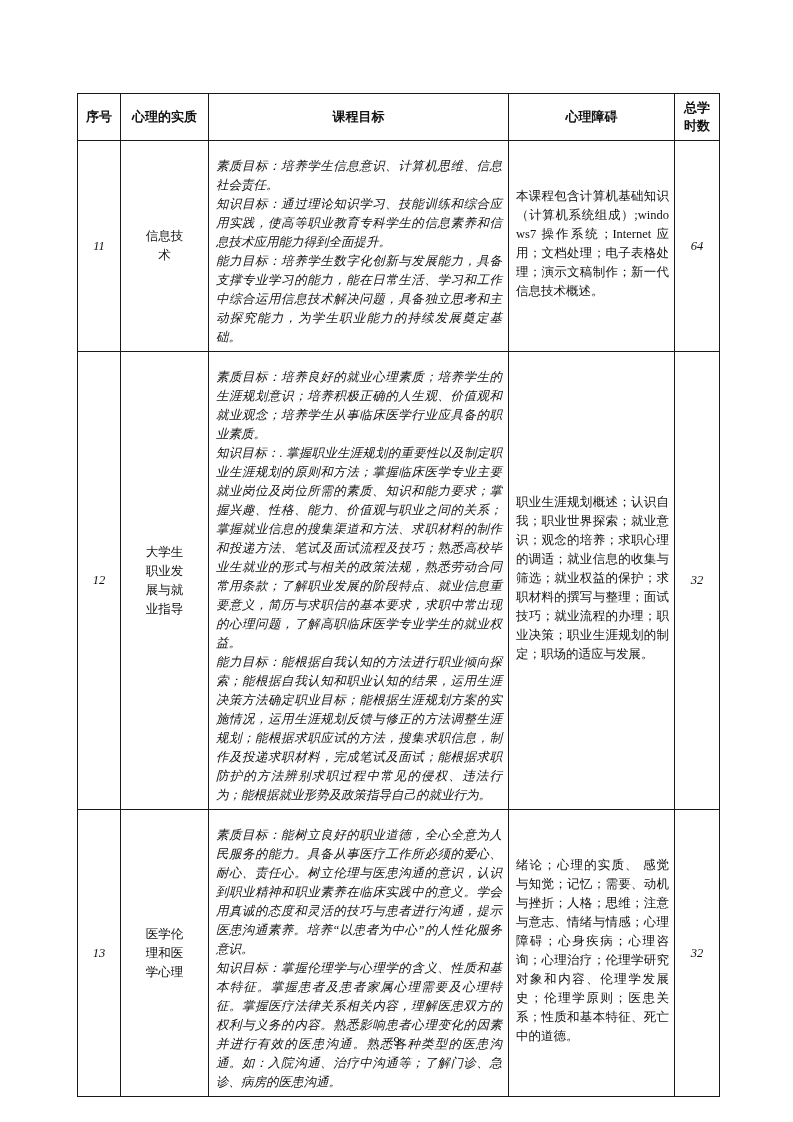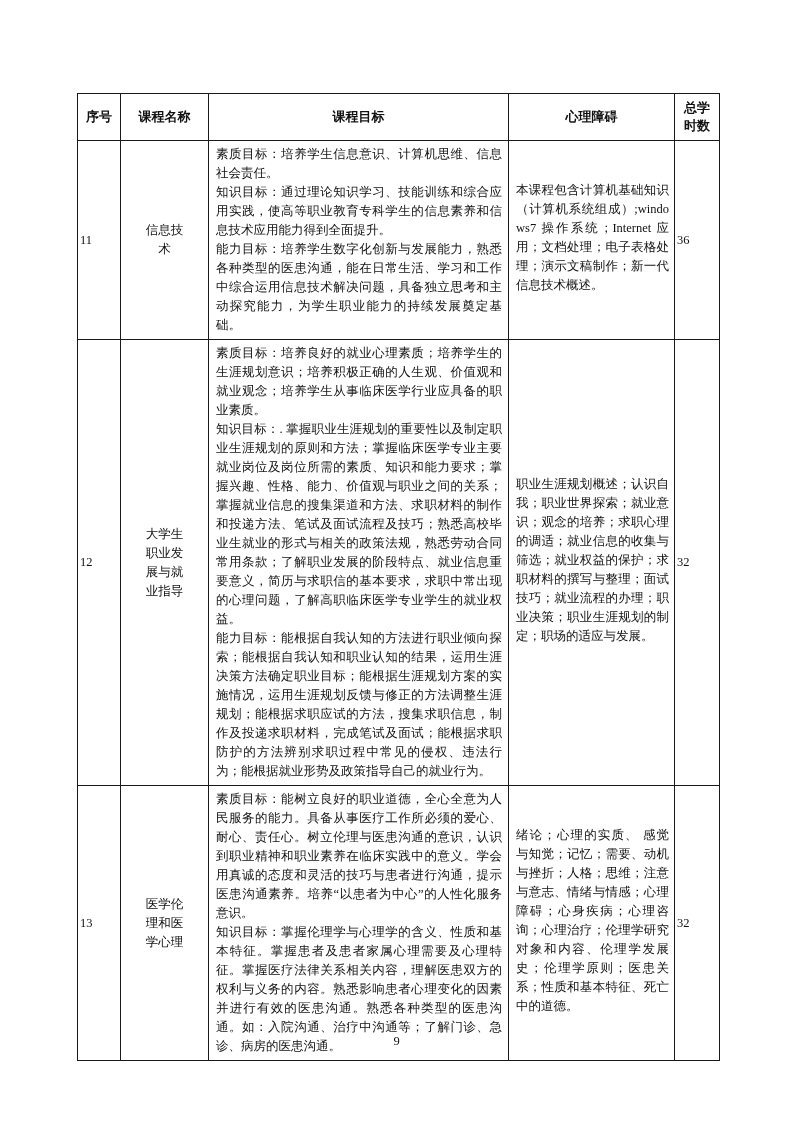--- a/index.html
+++ b/index.html
@@ -36,30 +36,33 @@
     font-size: 13px;
     text-align: center;
     padding: 4px 2px;
     line-height: 18px;
   }
   .hours-header-wrap {
     display: inline-block;
     width: 2.1em;
   }
   td.c-no, td.c-hours {
+    text-align: center;
     padding: 2px;
+    font-style: italic;
   }
   td.c-name {
     text-align: center;
     padding: 2px 22px;
   }
   td.c-obj {
     vertical-align: top;
     text-align: justify;
-    padding: 4px 6px 4px 7px;
+    padding: 16px 6px 4px 7px;
+    font-style: italic;
   }
   td.c-obj p {
     margin: 0;
     padding: 0;
   }
   td.c-content {
     vertical-align: middle;
     text-align: justify;
     padding: 0 5px 4px 7px;
   }
@@ -84,39 +87,39 @@
   <colgroup>
     <col style="width:43px">
     <col style="width:88px">
     <col style="width:300px">
     <col style="width:166px">
     <col style="width:45px">
   </colgroup>
   <thead>
     <tr class="header-row">
       <th>序号</th>
-      <th>课程名称</th>
+      <th>心理的实质</th>
       <th>课程目标</th>
       <th>心理障碍</th>
       <th><span class="hours-header-wrap">总学时数</span></th>
     </tr>
   </thead>
   <tbody>
     <tr class="row-11">
       <td class="c-no">11</td>
       <td class="c-name">信息技术</td>
       <td class="c-obj">
         <p>素质目标：培养学生信息意识、计算机思维、信息社会责任。</p>
         <p>知识目标：通过理论知识学习、技能训练和综合应用实践，使高等职业教育专科学生的信息素养和信息技术应用能力得到全面提升。</p>
-        <p>能力目标：培养学生数字化创新与发展能力，熟悉各种类型的医患沟通，能在日常生活、学习和工作中综合运用信息技术解决问题，具备独立思考和主动探究能力，为学生职业能力的持续发展奠定基础。</p>
+        <p>能力目标：培养学生数字化创新与发展能力，具备支撑专业学习的能力，能在日常生活、学习和工作中综合运用信息技术解决问题，具备独立思考和主动探究能力，为学生职业能力的持续发展奠定基础。</p>
       </td>
       <td class="c-content">
         <div>本课程包含计算机基础知识（计算机系统组成）;windows7 操作系统；Internet 应用；文档处理；电子表格处理；演示文稿制作；新一代信息技术概述。</div>
       </td>
-      <td class="c-hours">36</td>
+      <td class="c-hours">64</td>
     </tr>
     <tr class="row-12">
       <td class="c-no">12</td>
       <td class="c-name">大学生职业发展与就业指导</td>
       <td class="c-obj">
         <p>素质目标：培养良好的就业心理素质；培养学生的生涯规划意识；培养积极正确的人生观、价值观和就业观念；培养学生从事临床医学行业应具备的职业素质。</p>
         <p>知识目标：. 掌握职业生涯规划的重要性以及制定职业生涯规划的原则和方法；掌握临床医学专业主要就业岗位及岗位所需的素质、知识和能力要求；掌握兴趣、性格、能力、价值观与职业之间的关系；掌握就业信息的搜集渠道和方法、求职材料的制作和投递方法、笔试及面试流程及技巧；熟悉高校毕业生就业的形式与相关的政策法规，熟悉劳动合同常用条款；了解职业发展的阶段特点、就业信息重要意义，简历与求职信的基本要求，求职中常出现的心理问题，了解高职临床医学专业学生的就业权益。</p>
         <p>能力目标：能根据自我认知的方法进行职业倾向探索；能根据自我认知和职业认知的结果，运用生涯决策方法确定职业目标；能根据生涯规划方案的实施情况，运用生涯规划反馈与修正的方法调整生涯规划；能根据求职应试的方法，搜集求职信息，制作及投递求职材料，完成笔试及面试；能根据求职防护的方法辨别求职过程中常见的侵权、违法行为；能根据就业形势及政策指导自己的就业行为。</p>
       </td>
       <td class="c-content">

